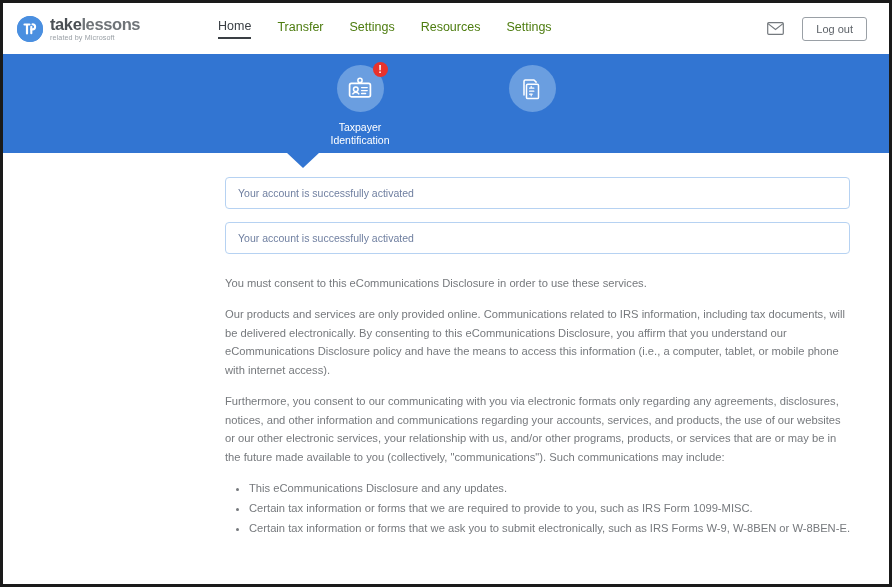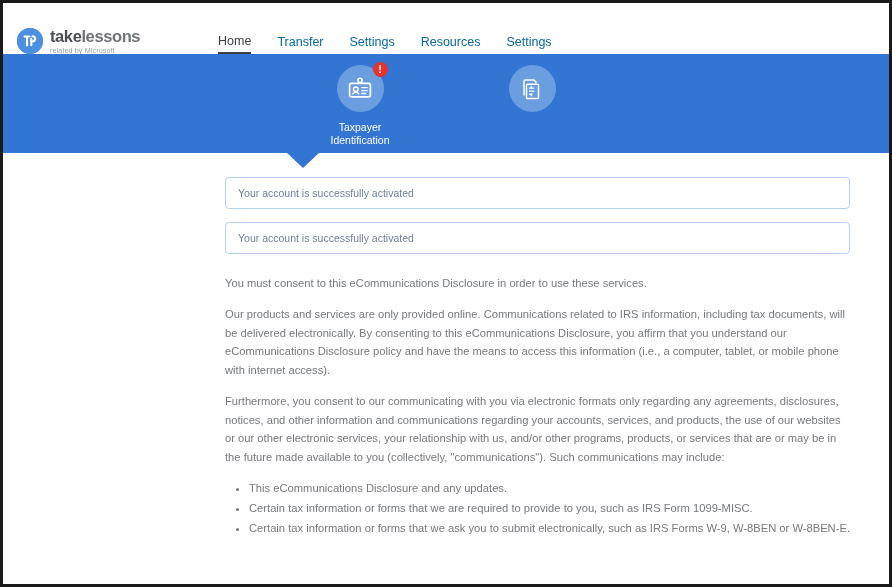--- a/index.html
+++ b/index.html
@@ -21,21 +21,21 @@
     border: 3px solid #1a1a1a;
     overflow: hidden;
   }
 
   
   .topnav {
     position: relative;
     height: 51px;
     background: #ffffff;
     display: flex;
-    align-items: flex-end;
+    align-items: center;
     padding: 0 22px 0 14px;
   }
 
   .brand {
     display: flex;
     align-items: center;
     gap: 7px;
     flex: 0 0 auto;
   }
   .brand-mark {
@@ -62,21 +62,21 @@
   }
 
   .mainnav {
     display: flex;
     align-items: center;
     gap: 26px;
     margin-left: 78px;
   }
   .navlink {
     font-size: 12.5px;
-    color: #0369a1;
+    color: #4d7c0f;
     padding-bottom: 4px;
     cursor: pointer;
     white-space: nowrap;
   }
   .navlink.active {
     color: #3a3f44;
     border-bottom: 2px solid #3a3f44;
   }
 
   .nav-right {
@@ -226,20 +226,27 @@
     </div>
 
     <nav class="mainnav">
       <div class="navlink active">Home</div>
       <div class="navlink">Transfer</div>
       <div class="navlink">Settings</div>
       <div class="navlink">Resources</div>
       <div class="navlink">Settings</div>
     </nav>
 
+    <div class="nav-right">
+      <svg class="mail-icon" viewBox="0 0 17 13">
+        <rect x="0.7" y="0.7" width="15.6" height="11.6" rx="1" fill="none" stroke="#74797e" stroke-width="1.2"></rect>
+        <path d="M1 1.6 L8.5 7.4 L16 1.6" fill="none" stroke="#74797e" stroke-width="1.2"></path>
+      </svg>
+      <button class="logout-btn">Log out</button>
+    </div>
   </div>
 
   <div class="banner">
 
     <div class="step">
       <div class="step-circle-wrap">
         <div class="step-circle">
           <svg width="26" height="26" viewBox="0 0 26 26" aria-hidden="true">
             <circle cx="13" cy="4.4" r="2.1" fill="none" stroke="#ffffff" stroke-width="1.5"></circle>
             <rect x="2.6" y="7.4" width="20.8" height="13.4" rx="1.8" fill="none" stroke="#ffffff" stroke-width="1.7"></rect>

